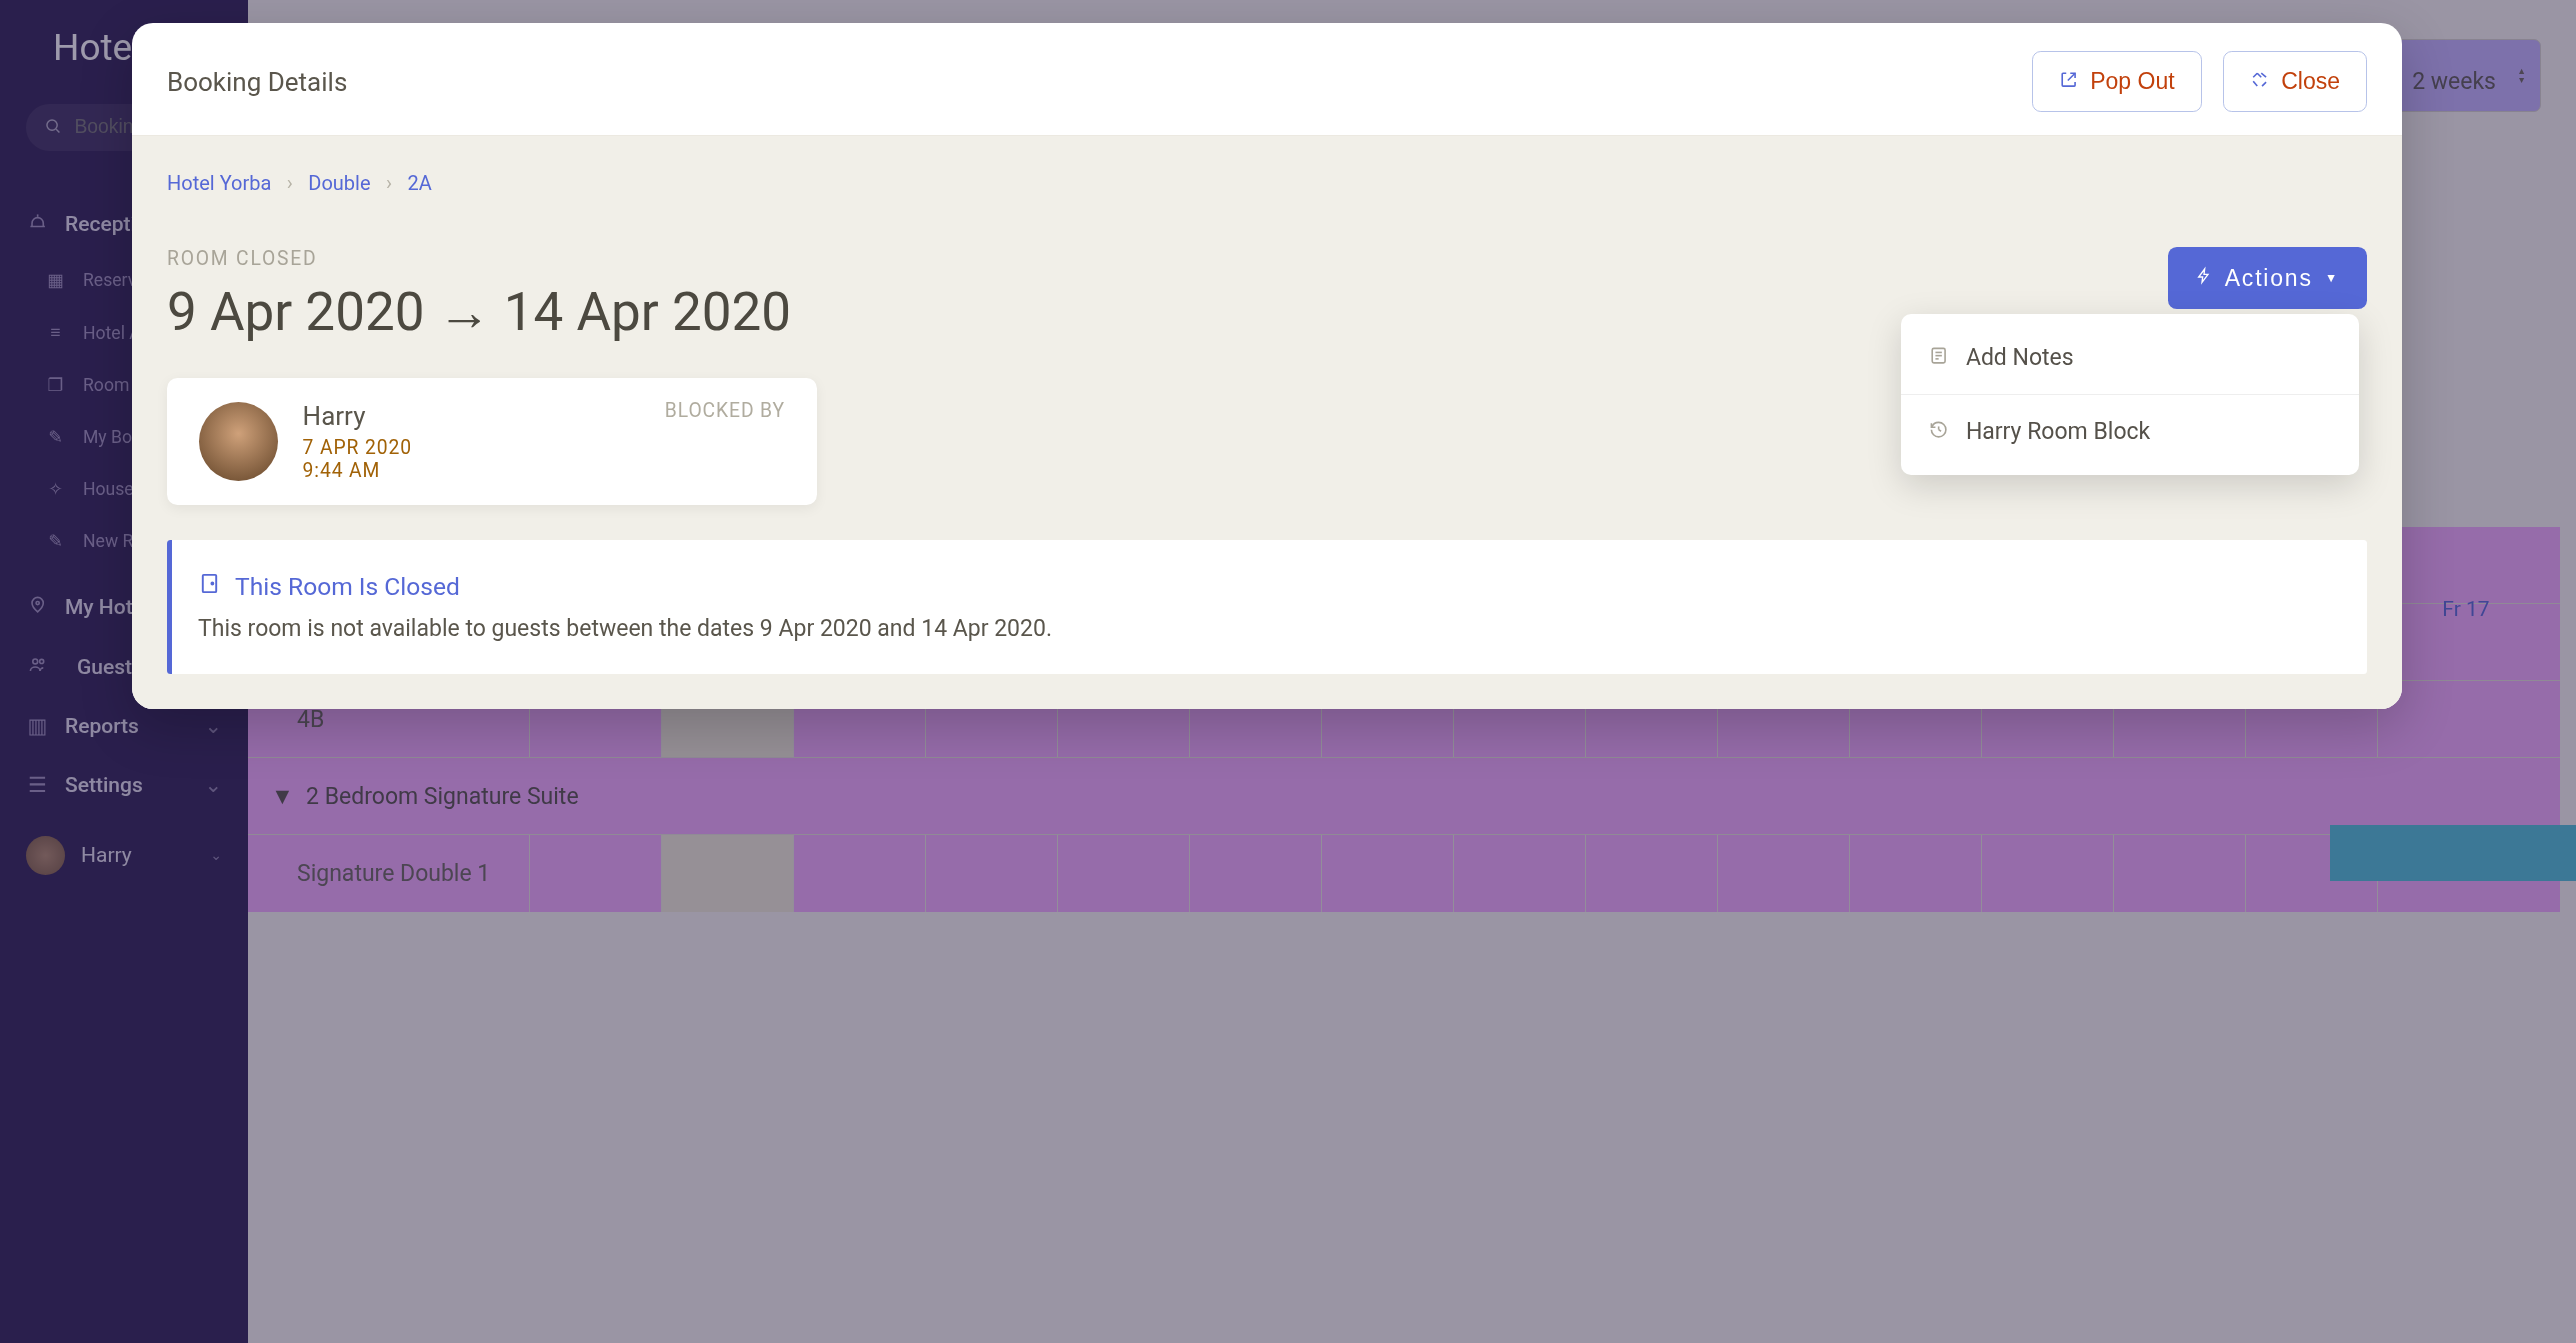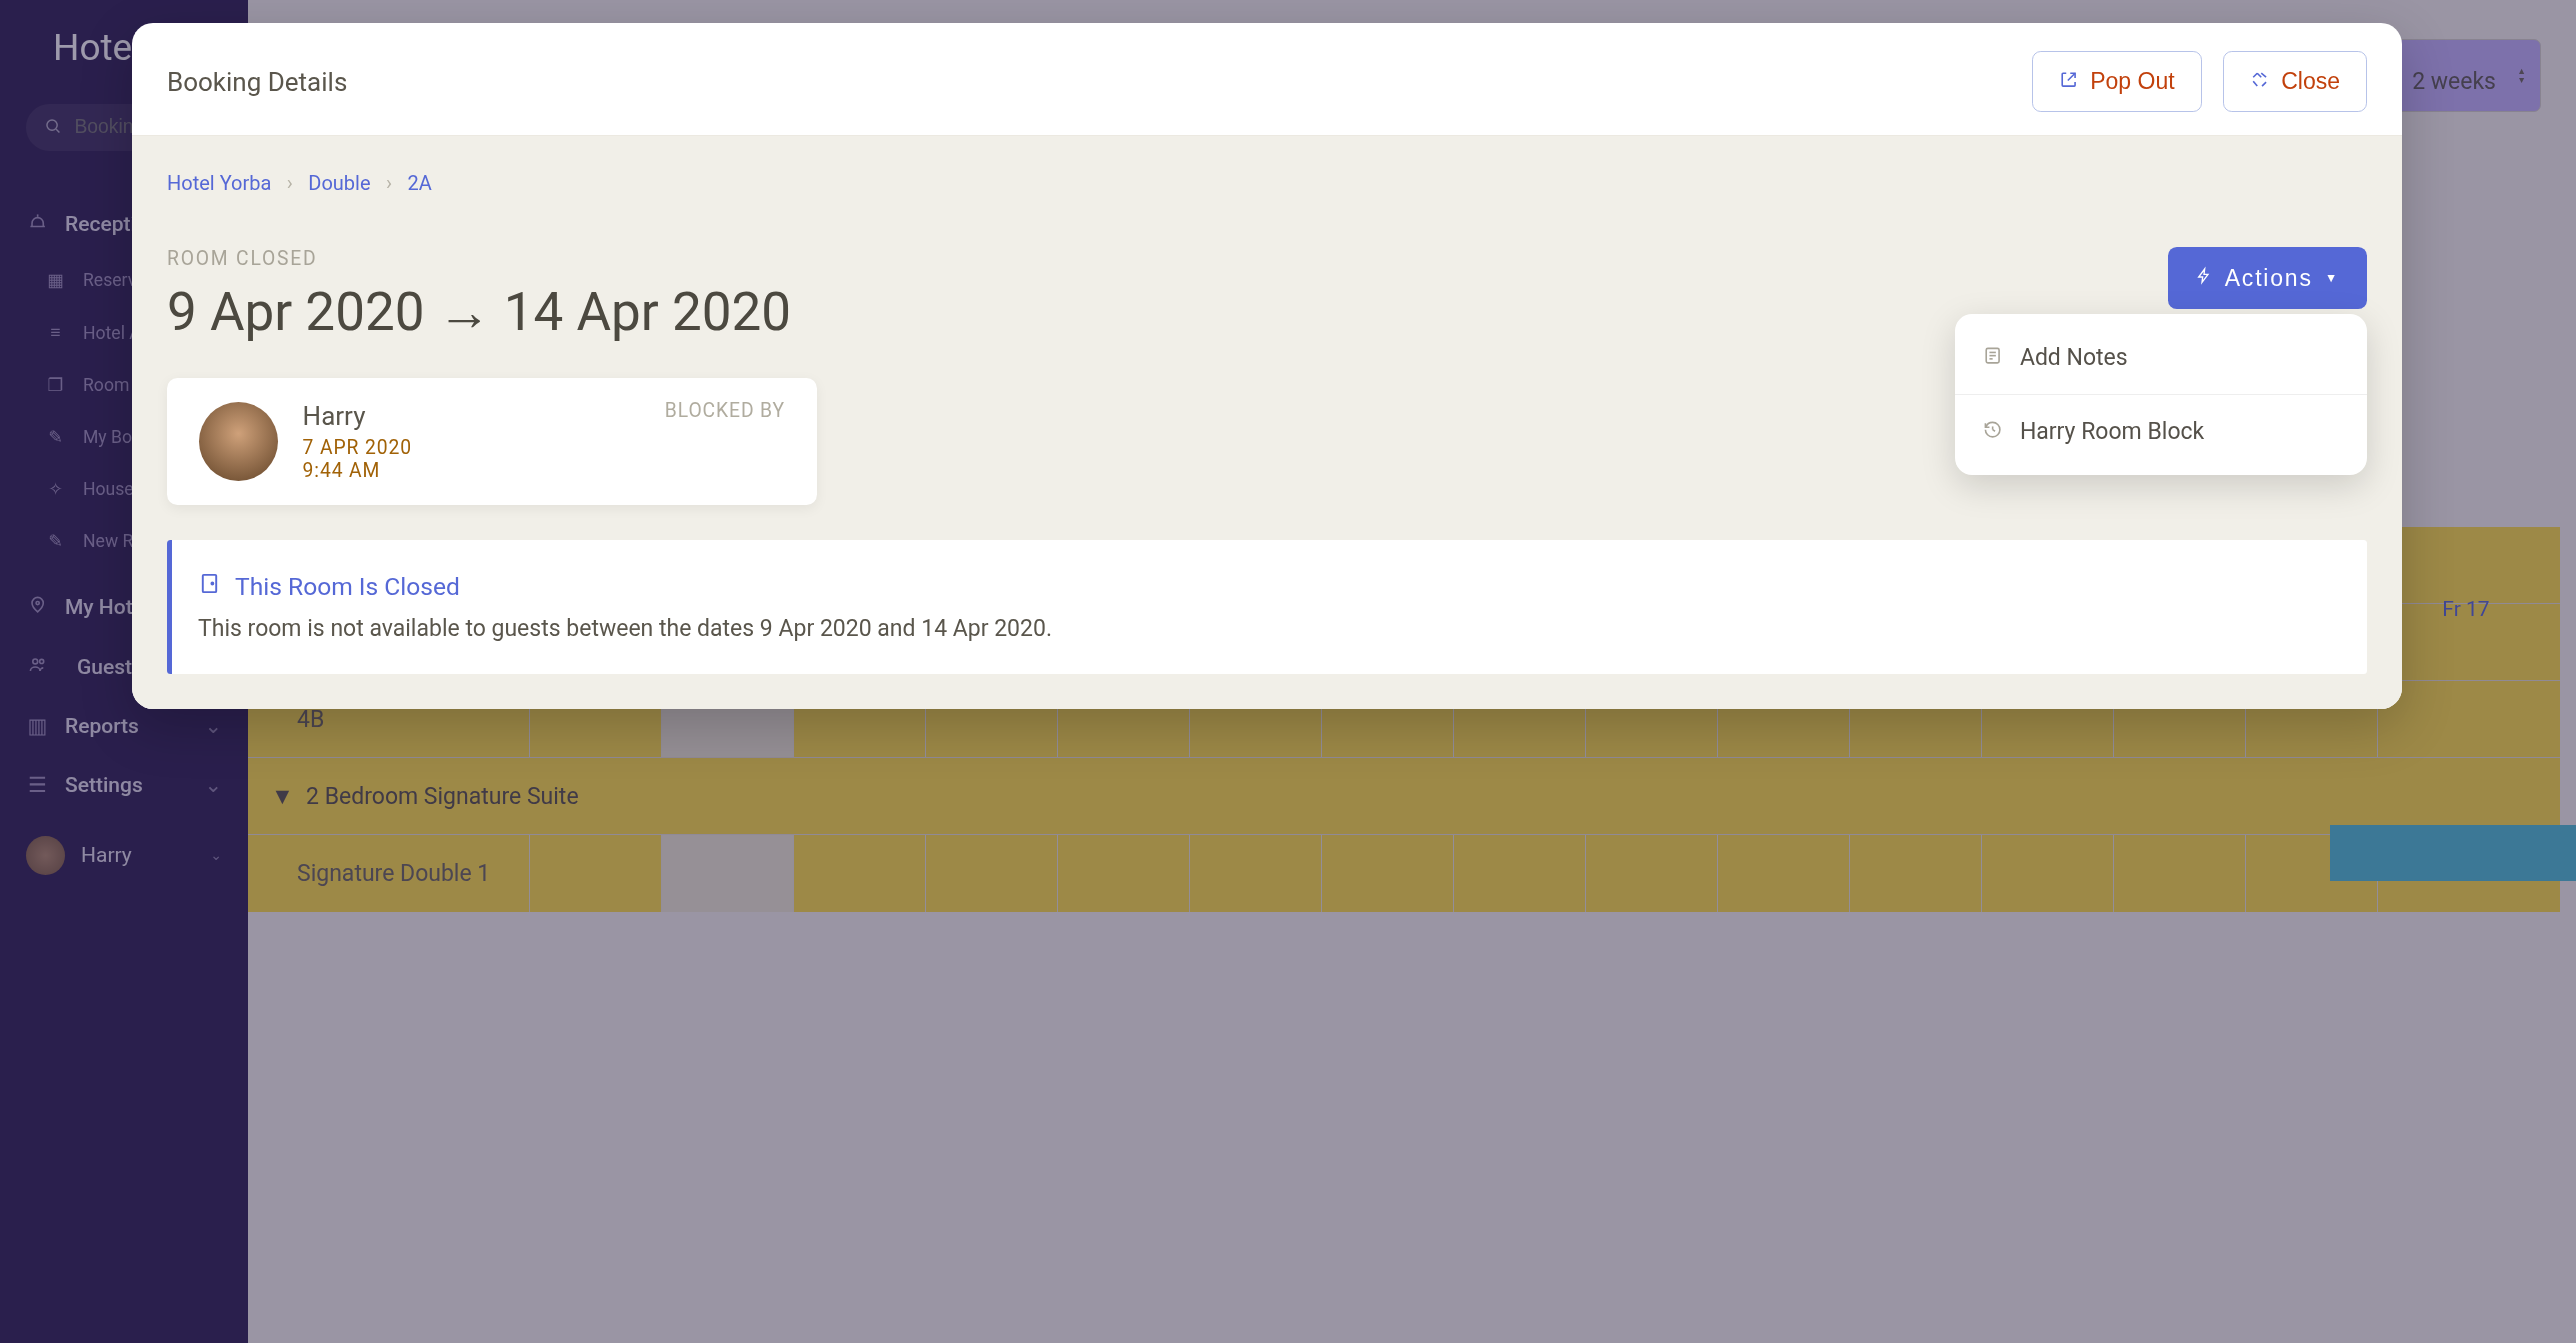--- a/index.html
+++ b/index.html
@@ -117,21 +117,21 @@
       position: absolute;
       right: 14px; top: 50%;
       transform: translateY(-50%);
       display: flex; flex-direction: column; gap: 2.6px;
     }
     .selector-2w .caret span { font-size: 8.8px; color: #6b665c; line-height: 7px; }
 
     .calendar-fragment {
       position: absolute;
       left: 0; right: 16px; top: 527px;
-      background: #fde047;
+      background: #f0abfc;
     }
     .calendar-row {
       display: flex;
       border-bottom: 0.9px solid #e6e2d8;
       height: 77px;
       align-items: center;
     }
     .calendar-row .room-label {
       width: 281px;
       padding-left: 49px;
@@ -264,24 +264,24 @@
       letter-spacing: 1.8px;
       display: inline-flex;
       align-items: center;
       gap: 12.3px;
       cursor: pointer;
       position: relative;
     }
     .actions-dropdown {
       position: absolute;
       top: 67px;
-      right: 0;
-      width: 412px;
+      right: 8px;
+      width: 458px;
       background: #fff;
-      border-radius: 17px;
+      border-radius: 10px;
       box-shadow: 0 10.5px 35px rgba(0,0,0,0.15);
       padding: 7px 0;
       z-index: 10;
     }
     .actions-dropdown .item {
       padding: 23px 28px;
       font-size: 23px;
       color: #55514a;
       display: flex;
       align-items: center;

